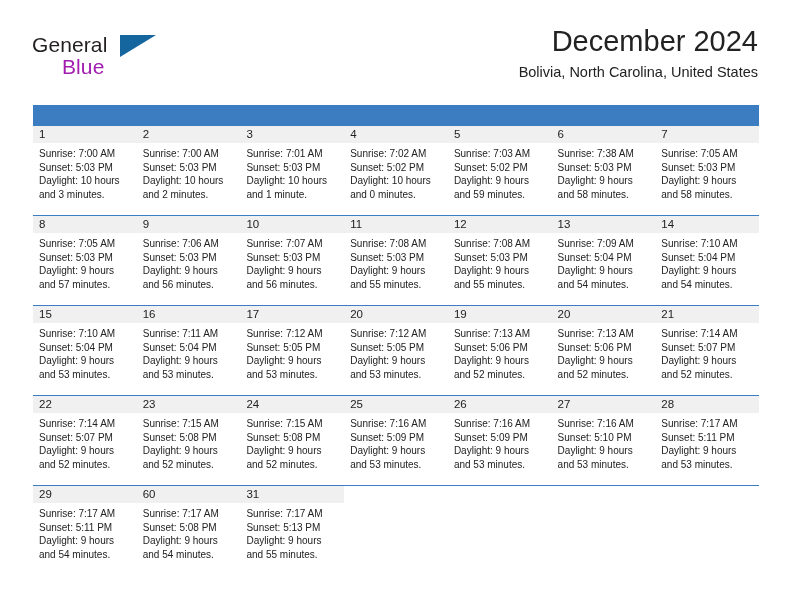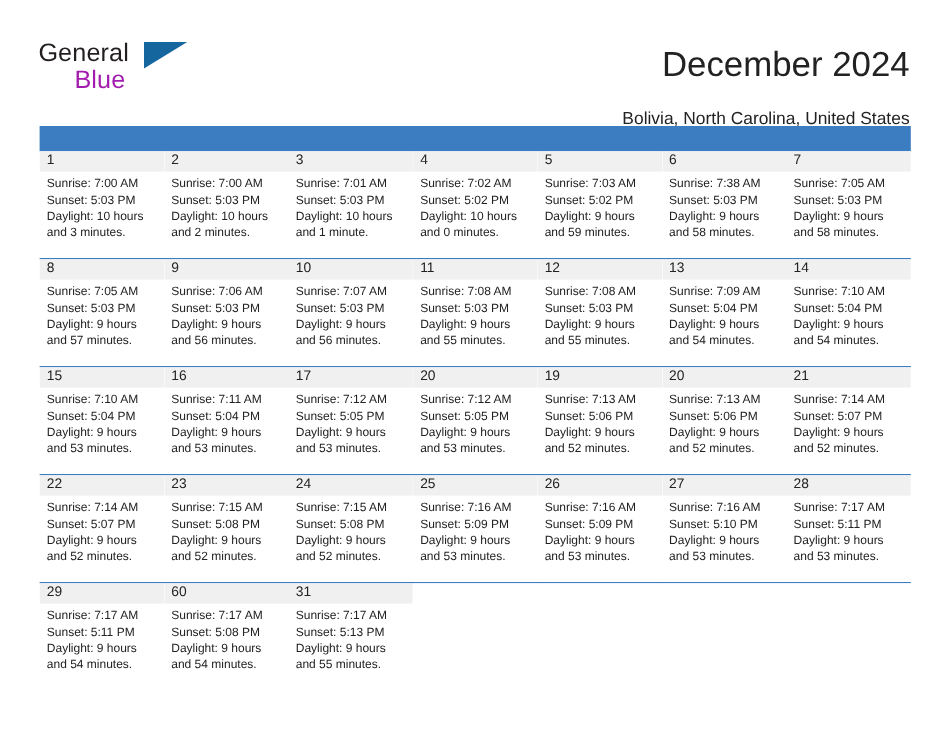--- a/index.html
+++ b/index.html
@@ -62,36 +62,36 @@
     left: 88px;
     top: 2px;
     width: 0;
     height: 0;
     border-left: 36px solid #15659f;
     border-bottom: 22px solid transparent;
   }
   .title-block {
     position: absolute;
     right: 34px;
-    top: 37px;
+    top: 24px;
     text-align: right;
   }
   .cal-title {
     font-size: 29px;
     color: #222222;
     line-height: 34px;
     white-space: nowrap;
     font-weight: normal;
     margin: 0;
   }
   .cal-subtitle {
     font-size: 14.5px;
     color: #222222;
     line-height: 20px;
-    margin-top: 18px;
+    margin-top: 4px;
     white-space: nowrap;
   }
 
   
   .calendar {
     position: absolute;
     left: 33px;
     top: 105px;
     width: 726px;
   }

